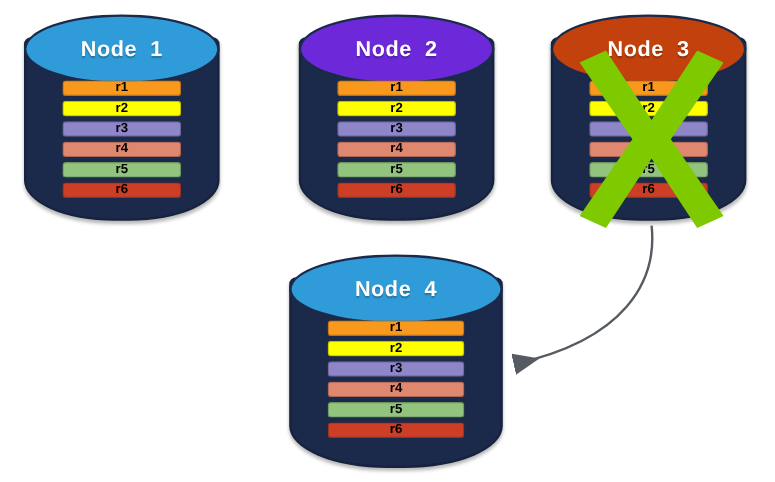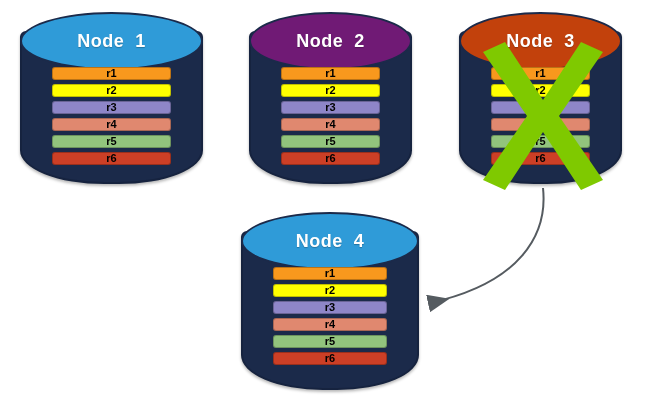--- a/index.html
+++ b/index.html
@@ -60,38 +60,38 @@
   .cross{position:absolute;pointer-events:none;}
 
   
   .arrow{position:absolute;left:0;top:0;width:646px;height:402px;pointer-events:none;}
 </style>
 </head>
 <body style="background: rgb(255, 255, 255);">
 
 <div id="stage">
 
-  <div class="node" id="n1" style="left:20px;top:12px;width:163px;height:172px;padding-left:20px;">
+  <div class="node" id="n1" style="left:20px;top:12px;width:163px;height:172px;">
     <div class="body" style="background: rgb(27, 42, 74);"></div>
     <div class="top" style="background: rgb(47, 155, 216);">
       <span class="title">Node  1</span>
     </div>
     <div class="rows">
       <div class="row" style="background: rgb(248, 152, 29);">r1</div>
       <div class="row" style="background: rgb(255, 255, 0);">r2</div>
       <div class="row" style="background: rgb(142, 134, 200);">r3</div>
       <div class="row" style="background: rgb(224, 136, 111);">r4</div>
       <div class="row" style="background: rgb(146, 196, 125);">r5</div>
       <div class="row" style="background: rgb(204, 63, 38);">r6</div>
     </div>
   </div>
 
   <div class="node" id="n2" style="left:249px;top:12px;width:163px;height:172px;">
     <div class="body" style="background: rgb(27, 42, 74);"></div>
-    <div class="top" style="background: #701a75;">
+    <div class="top" style="background: #6d28d9;">
       <span class="title">Node  2</span>
     </div>
     <div class="rows">
       <div class="row" style="background: rgb(248, 152, 29);">r1</div>
       <div class="row" style="background: rgb(255, 255, 0);">r2</div>
       <div class="row" style="background: rgb(142, 134, 200);">r3</div>
       <div class="row" style="background: rgb(224, 136, 111);">r4</div>
       <div class="row" style="background: rgb(146, 196, 125);">r5</div>
       <div class="row" style="background: rgb(204, 63, 38);">r6</div>
     </div>

